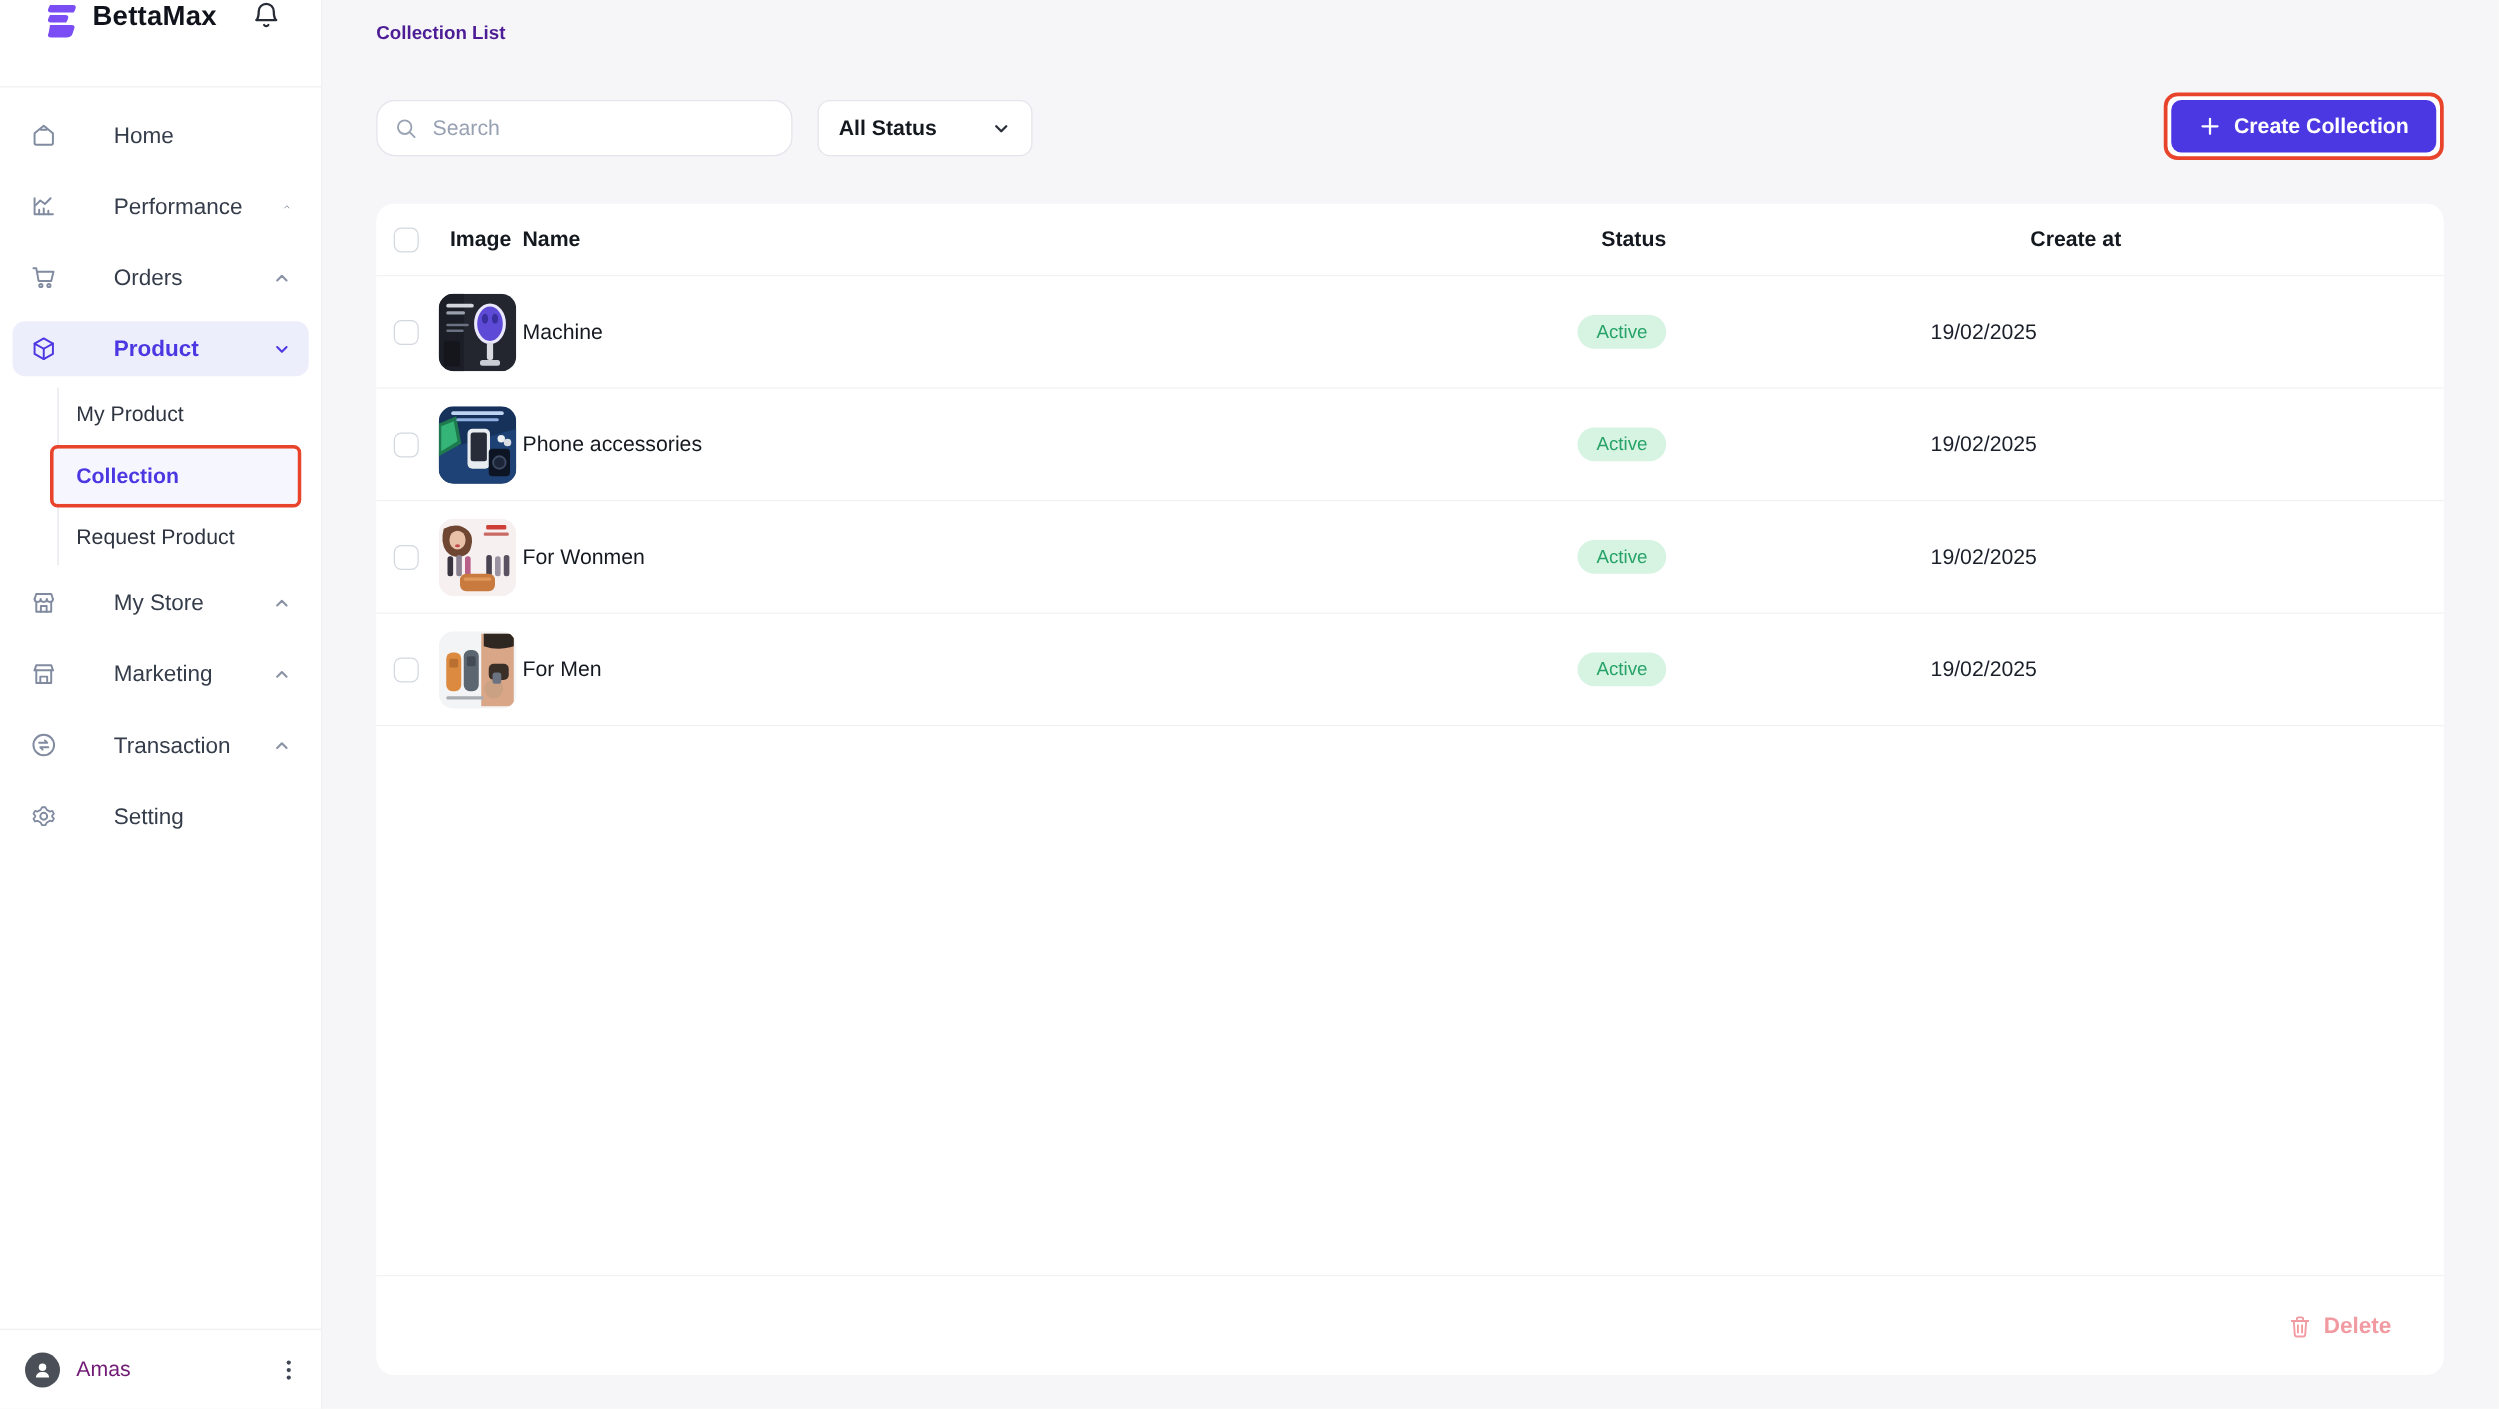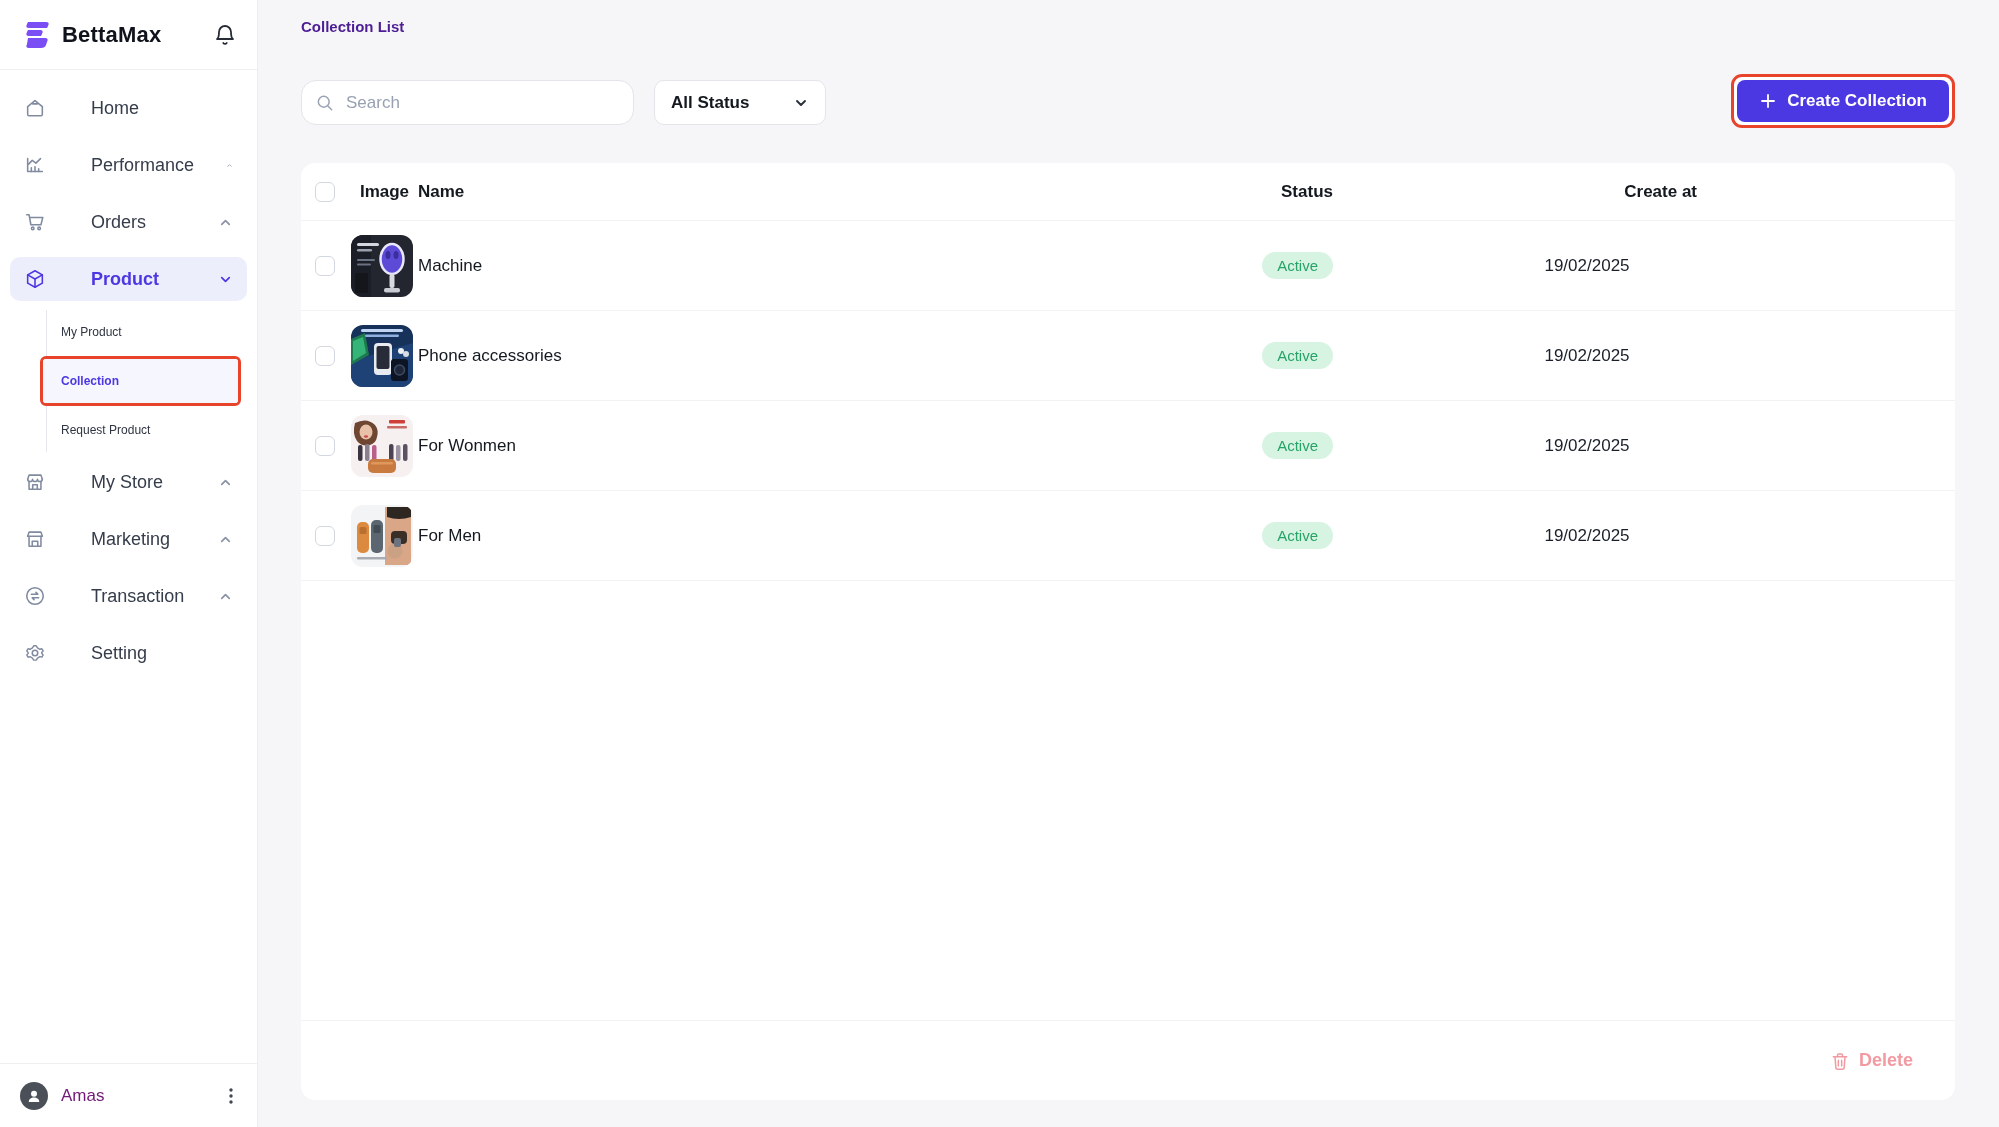--- a/index.html
+++ b/index.html
@@ -5,37 +5,37 @@
   * { margin:0; padding:0; box-sizing:border-box; }
   html,body { width:1999px; height:1127px; }
   body {
     font-family:"Liberation Sans","DejaVu Sans",sans-serif;
     background:#F6F6F8; color:#161A22; overflow:hidden; display:flex;
   }
 
   
   .sidebar { width:258px; height:100%; background:#fff; border-right:1px solid #ECEDF0;
              display:flex; flex-direction:column; flex-shrink:0; }
-  .logo-row { height:70px; display:flex; align-items:center; padding:0 20px;
+  .logo-row { height:70px; display:flex; align-items:flex-start; padding:0 32px;
               border-bottom:1px solid #EFF0F2; }
   .logo-mark { width:34px; height:34px; flex-shrink:0; }
   .logo-name { font-size:22px; font-weight:800; color:#10131B; margin-left:8px; letter-spacing:.2px; }
   .bell { margin-left:auto; width:24px; height:24px; color:#262B35; cursor:pointer; }
 
   .nav { padding:16px 10px 0 10px; display:flex; flex-direction:column; }
   .nav-item { height:44px; border-radius:10px; display:flex; align-items:center;
               padding:0 14px; margin-bottom:13px; color:#353C4A; font-size:18px; cursor:pointer;gap:32px; }
   .nav-item .nicon { width:22px; height:22px; margin-right:13px; color:#818BA0; flex-shrink:0; }
   .nav-item .caret { margin-left:auto; width:15px; height:15px; color:#8A93A5; }
   .nav-item.active { background:#EDEEFB; color:var(--primary,#4C38E2); font-weight:600; }
   .nav-item.active .nicon, .nav-item.active .caret { color:var(--primary,#4C38E2); }
 
   .submenu { margin:-4px 0 8px 36px; border-left:1.5px solid #E4E6EB; position:relative; }
   .sub-item { height:44px; display:flex; align-items:center; padding-left:14px;
-              font-size:12px; color:#2E3440; cursor:pointer; }
+              font-size:17px; color:#2E3440; cursor:pointer; }
   .collection-annotation { border:3px solid var(--annotation,#E8432B); border-radius:6px;
               margin:2px 0 2px -7px; width:201px; background:#fff; }
   .collection-annotation .sub-item { background:#F6F6FE; border-radius:3px; height:44px;
               padding-left:18px; color:var(--primary,#4C38E2); font-weight:700; }
 
   .side-spacer { flex:1; }
   .user-row { height:64px; border-top:1px solid #EFF0F2; display:flex; align-items:center;
               padding:0 16px 0 20px; }
   .avatar { width:28px; height:28px; border-radius:50%; background:#4B5058; color:#fff;
             display:flex; align-items:center; justify-content:center; flex-shrink:0; }

